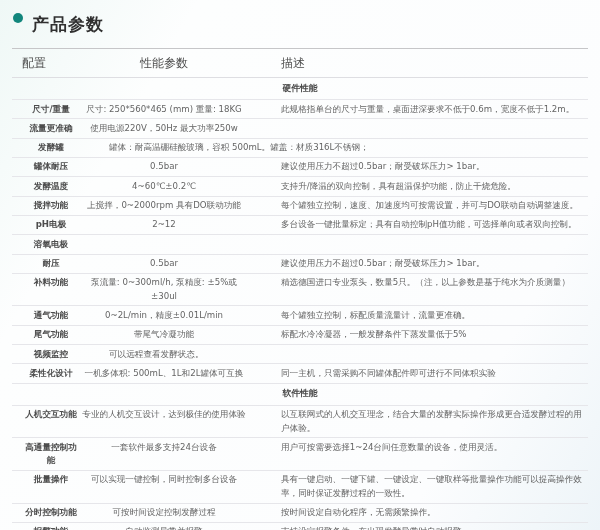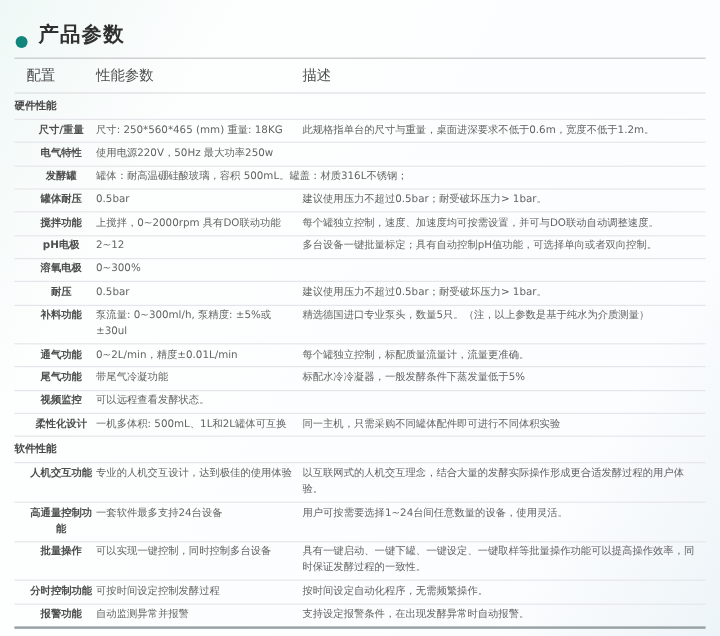--- a/index.html
+++ b/index.html
@@ -6,21 +6,21 @@
   .page{
     position:relative;
     width:600px;height:530px;
     box-sizing:border-box;
     overflow:hidden;
     background:linear-gradient(120deg,#eff8f6 0%,#fdfefe 22%,#fcfdfe 78%,#edf4f8 100%);
     font-family:"DejaVu Sans","Liberation Sans",sans-serif;
     color:#636363;
   }
   .title-row{
-    display:flex;align-items:flex-end;gap:9px;
+    display:flex;align-items:flex-start;gap:9px;
     padding:13px 0 0 13px;height:27px;
   }
   .bullet{
     width:10px;height:10px;border-radius:50%;
     background:#12867c;flex:0 0 auto;
   }
   .page-title{
     margin:0;font-size:17px;font-weight:bold;color:#303030;
     letter-spacing:1px;
   }
@@ -29,24 +29,24 @@
     border-top:1px solid #c6c6c8;
     font-size:8.6px;
   }
   .thead{
     display:flex;align-items:center;
     padding:6px 0 5px 0;
     border-bottom:1px solid #dedee2;
     font-weight:normal;color:#4d4d4d;font-size:12px;
   }
   .c1{width:68px;box-sizing:border-box;padding-left:10px;flex:0 0 auto;}
-  .c2{width:172px;box-sizing:border-box;flex:0 0 auto;padding-right:4px;}
-  .c3{flex:1 1 auto;box-sizing:border-box;padding-right:4px;}
+  .c2{width:172px;box-sizing:border-box;flex:0 0 auto;padding-right:4px;text-align:center;}
+  .c3{flex:1 1 auto;box-sizing:border-box;padding-right:4px;margin-left:29px;}
   .section-band{
-    font-weight:bold;color:#474747;
+    text-align:center;font-weight:bold;color:#474747;
     padding:4.5px 0;border-bottom:1px solid #e6e6ea;
     font-size:8.8px;
   }
   .row{
     display:flex;
     padding:2.5px 0;
     border-bottom:1px solid #e6e6ea;
     line-height:1.55;
   }
   .row .c1{font-weight:bold;color:#4d4d4d;text-align:center;}
@@ -70,46 +70,50 @@
       <div class="c3">描述</div>
     </div>
     <div id="tbody">
         <div class="section-band">硬件性能</div>
         <div class="row">
           <div class="c1">尺寸/重量</div>
           <div class="c2">尺寸: 250*560*465 (mm) 重量: 18KG</div>
           <div class="c3">此规格指单台的尺寸与重量，桌面进深要求不低于0.6m，宽度不低于1.2m。</div>
         </div>
         <div class="row">
-          <div class="c1">电气特性</div>
+          <div class="c1">流量更准确</div>
           <div class="c2">使用电源220V，50Hz 最大功率250w</div>
           <div class="c3"></div>
         </div>
         <div class="row">
           <div class="c1">发酵罐</div>
           <div class="c3">罐体：耐高温硼硅酸玻璃，容积 500mL。罐盖：材质316L不锈钢；</div>
         </div>
         <div class="row">
           <div class="c1">罐体耐压</div>
           <div class="c2">0.5bar</div>
           <div class="c3">建议使用压力不超过0.5bar；耐受破坏压力&gt; 1bar。</div>
         </div>
         <div class="row">
+          <div class="c1">发酵温度</div>
+          <div class="c2">4~60℃±0.2℃</div>
+          <div class="c3">支持升/降温的双向控制，具有超温保护功能，防止干烧危险。</div>
+        </div>
+        <div class="row">
           <div class="c1">搅拌功能</div>
           <div class="c2">上搅拌，0~2000rpm 具有DO联动功能</div>
           <div class="c3">每个罐独立控制，速度、加速度均可按需设置，并可与DO联动自动调整速度。</div>
         </div>
         <div class="row">
           <div class="c1">pH电极</div>
           <div class="c2">2~12</div>
           <div class="c3">多台设备一键批量标定；具有自动控制pH值功能，可选择单向或者双向控制。</div>
         </div>
         <div class="row">
           <div class="c1">溶氧电极</div>
-          <div class="c2">0~300%</div>
         </div>
         <div class="row">
           <div class="c1">耐压</div>
           <div class="c2">0.5bar</div>
           <div class="c3">建议使用压力不超过0.5bar；耐受破坏压力&gt; 1bar。</div>
         </div>
         <div class="row">
           <div class="c1">补料功能</div>
           <div class="c2">泵流量: 0~300ml/h, 泵精度: ±5%或±30ul</div>
           <div class="c3">精选德国进口专业泵头，数量5只。（注，以上参数是基于纯水为介质测量）</div>

